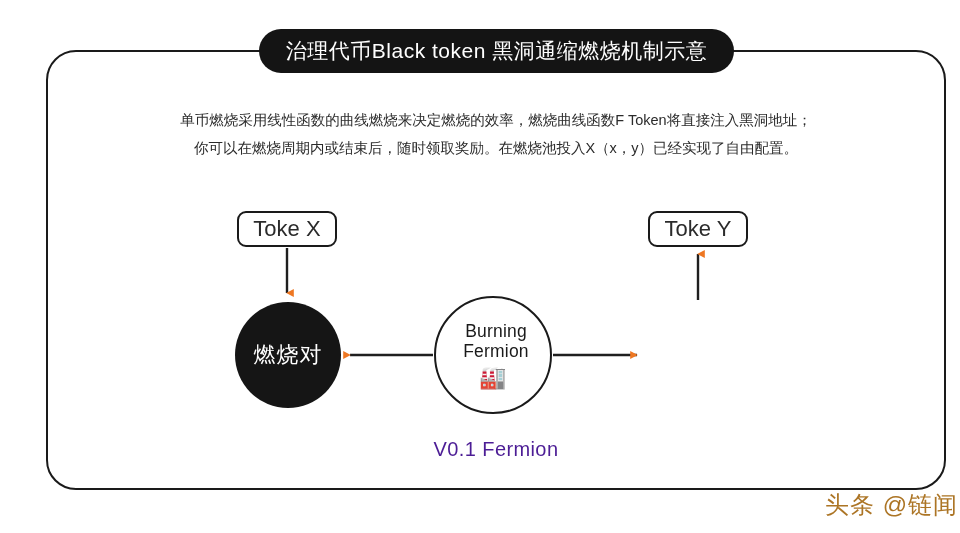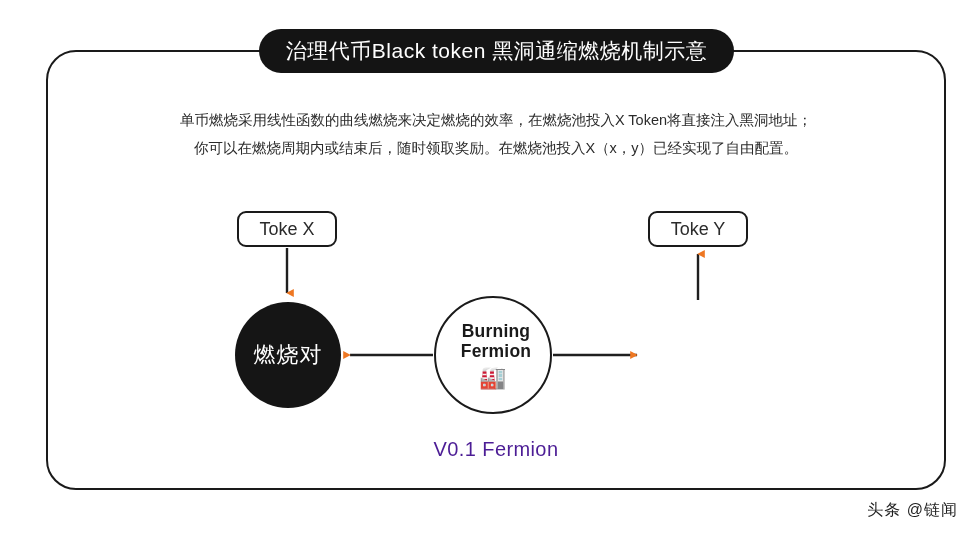--- a/index.html
+++ b/index.html
@@ -81,21 +81,21 @@
     height: 36px;
     border: 2px solid #1a1a1a;
     border-radius: 9px;
     background: #ffffff;
     display: flex;
     align-items: center;
     justify-content: center;
     box-sizing: border-box;
   }
   .token-box span {
-    font-size: 18px;
+    font-size: 22px;
     color: #2b2b2b;
     white-space: nowrap;
   }
   #token-x-box { left: 221px; top: 211px; }
   #token-y-box { left: 632px; top: 211px; align-items: center; }
 
   
   .node-circle {
     position: absolute;
     border-radius: 50%;
@@ -125,21 +125,21 @@
     letter-spacing: 1px;
     line-height: 1.15;
   }
 
   #factory-circle {
     left: 418px; top: 296px;
     width: 118px; height: 118px;
     z-index: 4;
   }
   #factory-circle .fx-line {
-    font-weight: bold;
+    font-weight: normal;
     font-size: 17.5px;
     line-height: 20px;
     letter-spacing: 0.2px;
     padding-left: 6px;
   }
   #factory-circle .factory-emoji {
     margin-top: 6px;
     font-size: 22px;
     line-height: 22px;
   }
@@ -178,40 +178,40 @@
     font-size: 20px;
     color: #4c1d95;
     letter-spacing: 0.4px;
   }
 
   
   .watermark {
     position: absolute;
     right: 18px;
     bottom: 12px;
-    font-size: 16px;
-    color: #000000;
+    font-size: 24px;
+    color: #a16207;
     opacity: 0.88;
     letter-spacing: 1px;
     white-space: nowrap;
   }
 </style>
 </head>
 <body>
 
 <div id="canvas">
 
   <div class="frame"></div>
 
   <div class="title-pill">
     <span>治理代币Black token 黑洞通缩燃烧机制示意</span>
   </div>
 
   <div class="description">
-    <span class="line">单币燃烧采用线性函数的曲线燃烧来决定燃烧的效率，在燃烧池投入X Token将直接注入黑洞地址；</span>
+    <span class="line">单币燃烧采用线性函数的曲线燃烧来决定燃烧的效率，燃烧曲线函数F Token将直接注入黑洞地址；</span>
     <span class="line">你可以在燃烧周期内或结束后，随时领取奖励。在燃烧池投入X（x，y）已经实现了自由配置。</span>
   </div>
 
   <svg id="connectors" viewBox="0 0 960 533" width="960" height="533">
     <defs>
       <marker id="arrow-down" markerWidth="9" markerHeight="9" refX="4.5" refY="7.4" orient="auto" markerUnits="userSpaceOnUse">
         <path d="M0.6,0.6 L8.4,0.6 L4.5,8.2 Z" fill="#EE7722"></path>
       </marker>
       <marker id="arrow-up" markerWidth="9" markerHeight="9" refX="4.5" refY="1.6" orient="auto" markerUnits="userSpaceOnUse">
         <path d="M4.5,0.8 L8.4,8.4 L0.6,8.4 Z" fill="#EE7722"></path>

